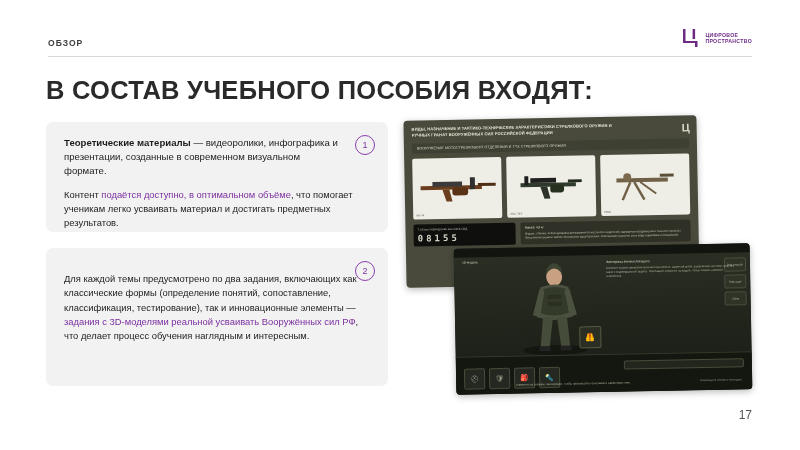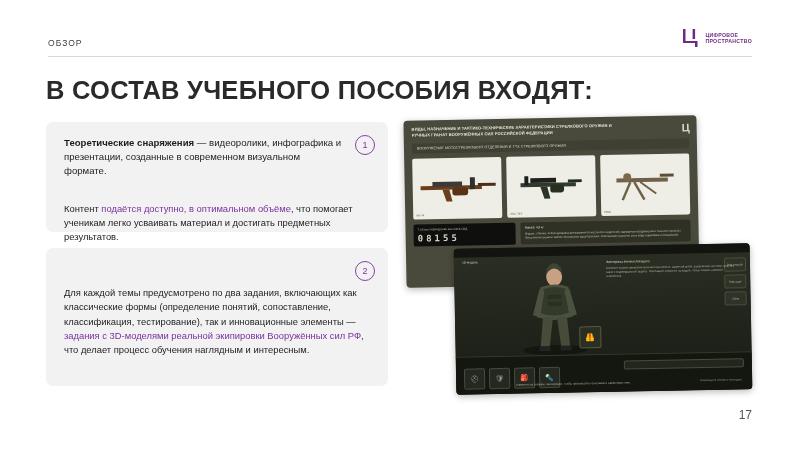--- a/index.html
+++ b/index.html
@@ -15,21 +15,21 @@
     background: #ffffff;
   }
 
   
   .eyebrow {
     position: absolute;
     left: 48px; top: 38px;
     font-size: 8.5px;
     letter-spacing: 0.12em;
     color: #3d3d3d;
-    font-weight: 400;
+    font-weight: 700;
   }
   .hrule {
     position: absolute;
     left: 48px; top: 56px;
     width: 704px; height: 1px;
     background: #d8d8d8;
   }
   .logo {
     position: absolute;
     right: 48px; top: 28px;
@@ -81,21 +81,21 @@
     color: #1d1d1d;
     line-height: 1.45;
     margin-bottom: 0;
     padding-right: 28px;
   }
   .card h3 .reg { font-weight: 400; }
   .card p {
     font-size: 9.4px;
     color: #1d1d1d;
     line-height: 1.52;
-    margin-top: 24px;
+    margin-top: 10px;
   }
   .accent { color: #7b2fa0; }
 
   .badge {
     position: absolute;
     right: 13px; top: 13px;
     width: 20px; height: 20px;
     border: 1px solid #8a3fae;
     border-radius: 50%;
     color: #7b2fa0;
@@ -324,27 +324,27 @@
     <span class="logo-text">
       <span>ЦИФРОВОЕ</span>
       <span>ПРОСТРАНСТВО</span>
     </span>
   </div>
 
   <div class="title">В СОСТАВ УЧЕБНОГО ПОСОБИЯ ВХОДЯТ:</div>
 
   <div class="card card-1">
     <div class="badge">1</div>
-    <h3><span>Теоретические снаряжения</span><span class="reg"> — видеоролики, инфографика и презентации, созданные в современном визуальном формате.</span></h3>
+    <h3><span>Теоретические материалы</span><span class="reg"> — видеоролики, инфографика и презентации, созданные в современном визуальном формате.</span></h3>
     <p><span>Контент </span><span class="accent">подаётся доступно, в оптимальном объёме</span><span>, что помогает ученикам легко усваивать материал и достигать предметных результатов.</span></p>
   </div>
 
   <div class="card card-2">
     <div class="badge">2</div>
-    <p><span>Для каждой темы предусмотрено по два задания, включающих как классические формы (определение понятий, сопоставление, классификация, тестирование), так и инновационные элементы — </span><span class="accent">задания с 3D-моделями реальной экипировки Вооружённых сил РФ</span><span>, что делает процесс обучения наглядным и интересным.</span></p>
+    <p><span>Для каждой темы предусмотрено по два задания, включающих как классические формы (определение понятий, сопоставление, классификация, тестирование), так и инновационные элементы — </span><span class="accent">задания с 3D-моделями реальной усваивать Вооружённых сил РФ</span><span>, что делает процесс обучения наглядным и интересным.</span></p>
   </div>
 
   <div class="shot shot-a">
     <div class="sa-logo">Ц</div>
     <div class="sa-head">ВИДЫ, НАЗНАЧЕНИЕ И ТАКТИКО-ТЕХНИЧЕСКИЕ ХАРАКТЕРИСТИКИ СТРЕЛКОВОГО ОРУЖИЯ И РУЧНЫХ ГРАНАТ ВООРУЖЁННЫХ СИЛ РОССИЙСКОЙ ФЕДЕРАЦИИ</div>
     <div class="sa-sub">ВООРУЖЕНИЕ МОТОСТРЕЛКОВОГО ОТДЕЛЕНИЯ И ТТХ СТРЕЛКОВОГО ОРУЖИЯ</div>
 
     <div class="sa-row">
       <div class="sa-cell">
         <svg class="w-svg" viewBox="0 0 90 62">

